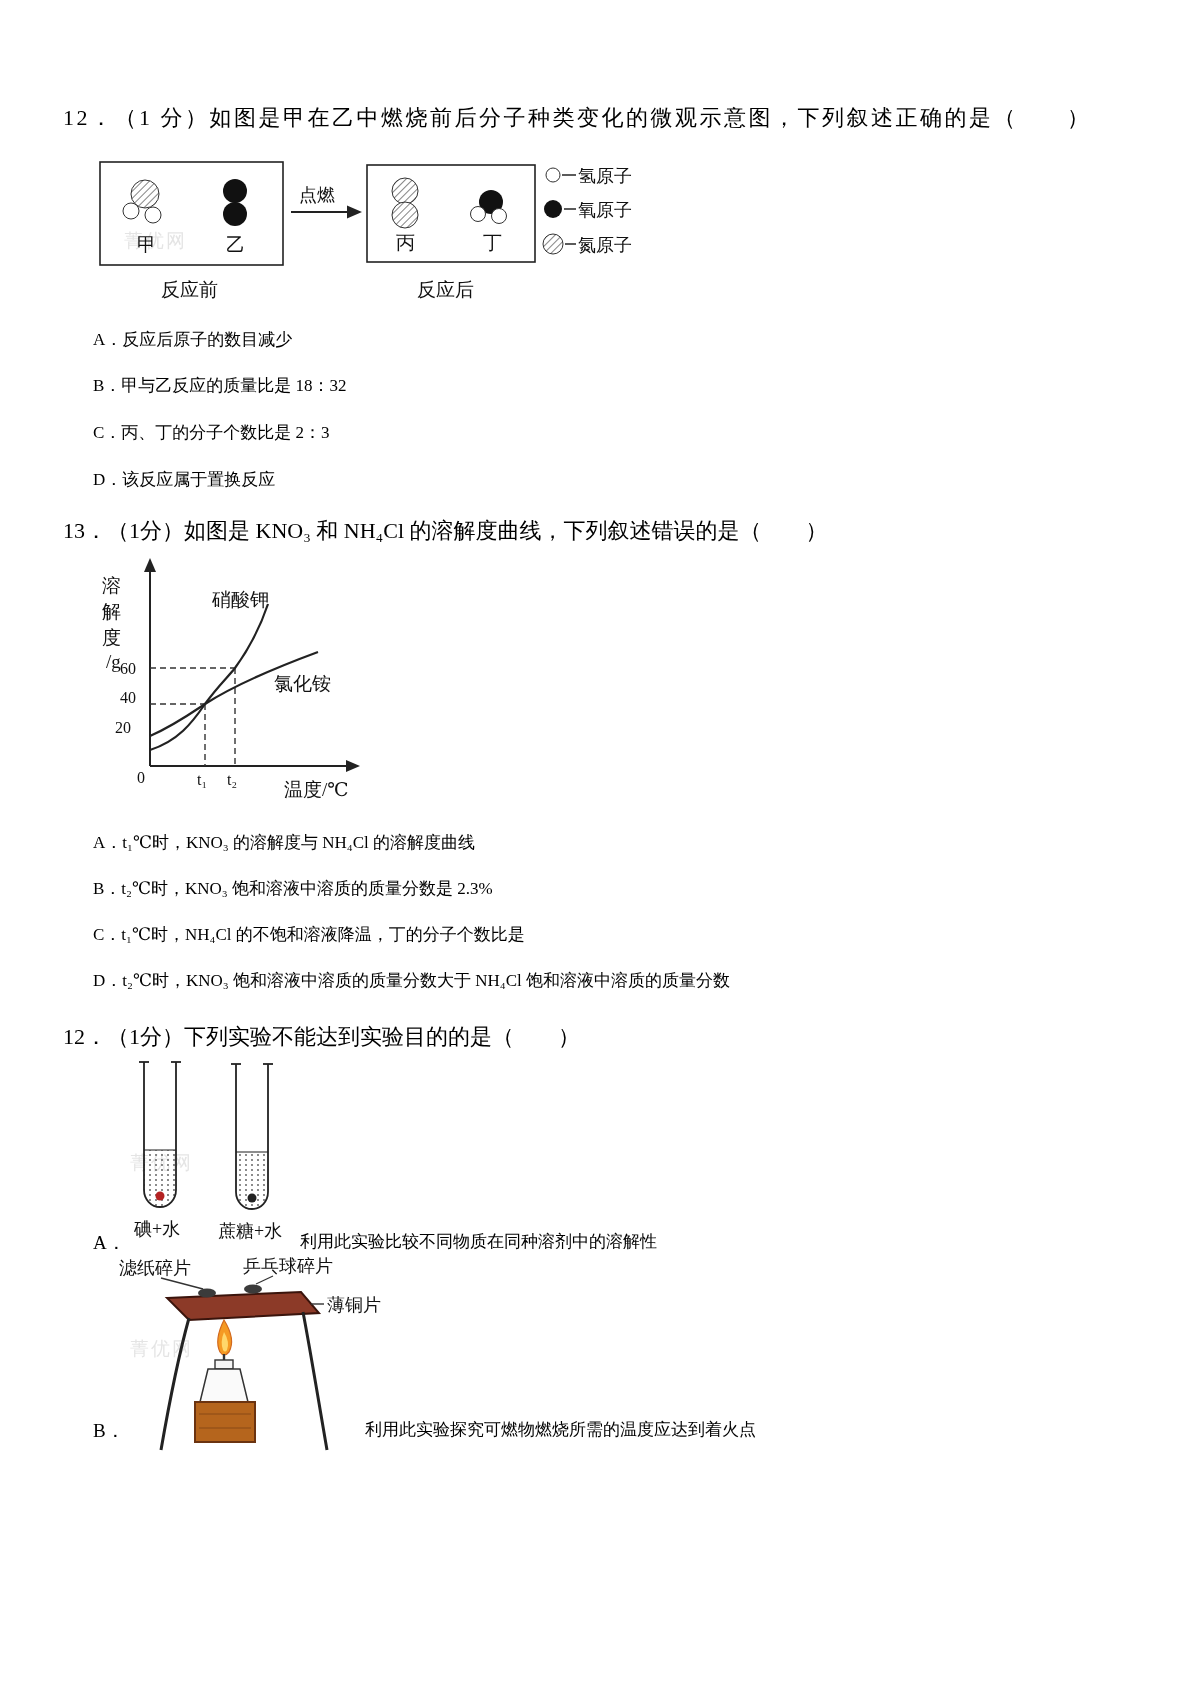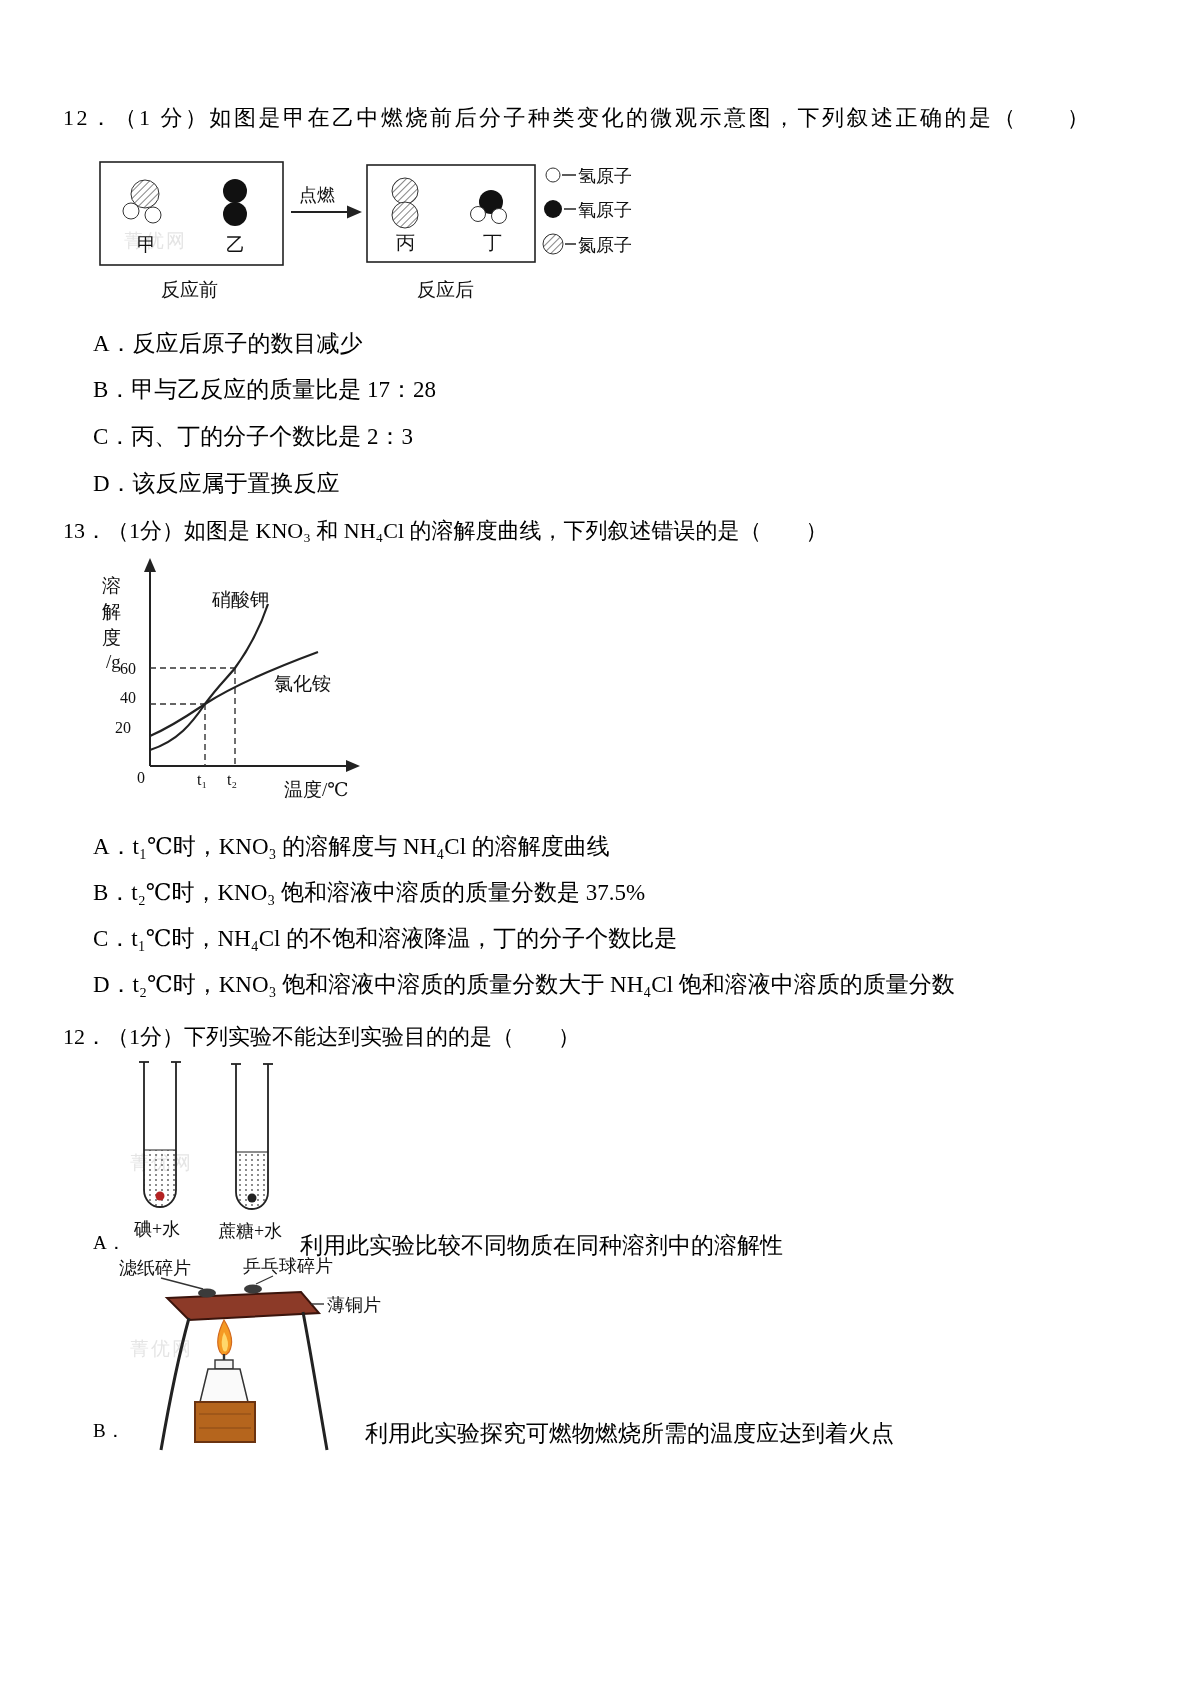--- a/index.html
+++ b/index.html
@@ -9,21 +9,21 @@
     width: 1200px;
     height: 1698px;
     background: #ffffff;
     font-family: "Liberation Serif", "DejaVu Serif", serif;
     color: #000000;
     overflow: hidden;
   }
   .abs { position: absolute; }
   .stem { font-size: 22px; line-height: 30px; white-space: nowrap; }
   .stem.justified { letter-spacing: 2.5px; }
-  .option { font-size: 23px; white-space: nowrap; }
+  .option { font-size: 17px; white-space: nowrap; }
   .opt-letter { font-size: 19px; }
   .watermark {
     position: absolute;
     color: #bdbdbd;
     opacity: 0.40;
     font-size: 19px;
     letter-spacing: 2px;
     pointer-events: none;
     margin-left: 12px;
   }
@@ -100,21 +100,21 @@
           <line x1="470" y1="94" x2="481" y2="94" stroke="#333" stroke-width="1.6"></line>
           <text x="483" y="101" class="small">氮原子</text>
         </g>
 
         <text x="66" y="146">反应前</text>
         <text x="322" y="146">反应后</text>
       </svg>
     </div>
 
     <p class="abs option" style="left:93px; top:328px;">A．反应后原子的数目减少</p>
-    <p class="abs option" style="left:93px; top:374px;">B．甲与乙反应的质量比是 17：28</p>
+    <p class="abs option" style="left:93px; top:374px;">B．甲与乙反应的质量比是 18：32</p>
     <p class="abs option" style="left:93px; top:421px;">C．丙、丁的分子个数比是 2：3</p>
     <p class="abs option" style="left:93px; top:468px;">D．该反应属于置换反应</p>
   </section>
 
   <section>
     <p class="abs stem" style="left:63px; top:516px;">13．（1分）如图是 KNO₃ 和 NH₄Cl 的溶解度曲线，下列叙述错误的是（　　）</p>
 
     <div class="abs" style="left:88px; top:556px;">
       <svg width="300" height="250" viewBox="0 0 300 250">
 
@@ -147,21 +147,21 @@
         <text x="124" y="50">硝酸钾</text>
         <text x="186" y="134">氯化铵</text>
 
         <text x="109" y="229" class="tick">t₁</text>
         <text x="139" y="229" class="tick">t₂</text>
         <text x="196" y="240">温度/℃</text>
       </svg>
     </div>
 
     <p class="abs option" style="left:93px; top:831px;">A．t₁℃时，KNO₃ 的溶解度与 NH₄Cl 的溶解度曲线</p>
-    <p class="abs option" style="left:93px; top:877px;">B．t₂℃时，KNO₃ 饱和溶液中溶质的质量分数是 37.5%</p>
+    <p class="abs option" style="left:93px; top:877px;">B．t₂℃时，KNO₃ 饱和溶液中溶质的质量分数是 2.3%</p>
     <p class="abs option" style="left:93px; top:923px;">C．t₁℃时，NH₄Cl 的不饱和溶液降温，丁的分子个数比是</p>
     <p class="abs option" style="left:93px; top:969px;">D．t₂℃时，KNO₃ 饱和溶液中溶质的质量分数大于 NH₄Cl 饱和溶液中溶质的质量分数</p>
   </section>
 
   <section>
     <p class="abs stem" style="left:63px; top:1022px;">12．（1分）下列实验不能达到实验目的的是（　　）</p>
 
     <div class="abs" style="left:130px; top:1058px;">
       <svg width="200" height="186" viewBox="0 0 200 186">
         <defs>

